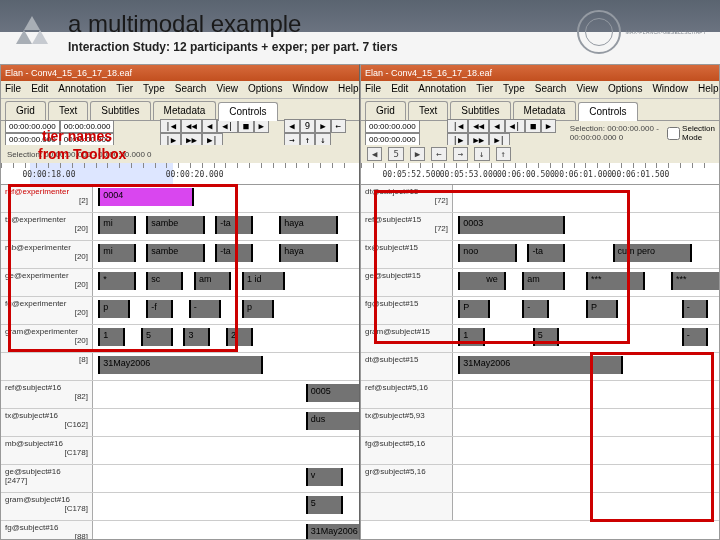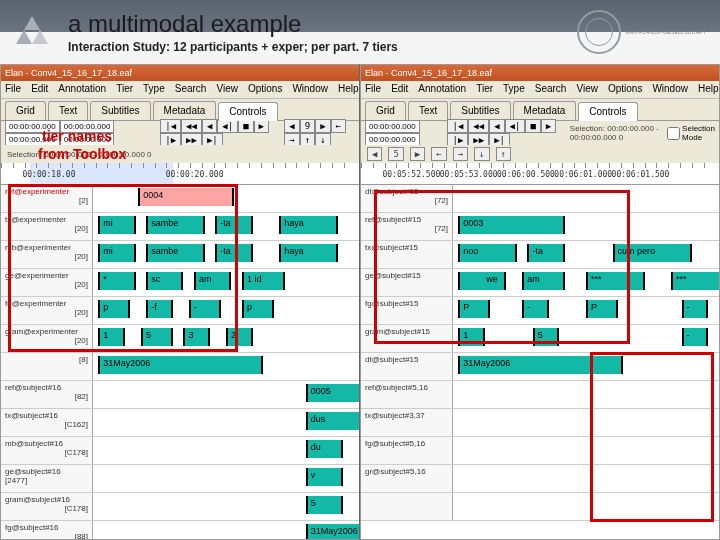--- a/index.html
+++ b/index.html
@@ -46,22 +46,22 @@
   .ruler .tick { position: absolute; top: 0; width: 1px; height: 5px; background: #888; }
   .ruler .lbl { position: absolute; top: 7px; font-size: 8px; color: #333; font-family: monospace; }
   .ruler .sel { position: absolute; top: 0; height: 100%; background: rgba(180,200,255,.45); }
 
   
   .tiers { flex: 1; background: #fff; overflow: hidden; position: relative; }
   .tierrow { display: flex; border-bottom: 1px solid #ccc; height: 28px; }
   .tierlabel { width: 92px; padding: 2px 4px; border-right: 1px solid #aaa; font-size: 8px; line-height: 1.15; color: #333; background: #f7f7f7; overflow: hidden; }
   .tierlabel .red { color: #c00; }
   .tiertrack { flex: 1; position: relative; }
-  .ann { position: absolute; top: 3px; height: 18px; border-left: 2px solid #000; border-right: 2px solid #000; padding: 2px 3px; font-size: 9px; background: #14b8a6; white-space: nowrap; overflow: hidden; }
-  .annsel { background: #fca5a5; margin-left: 40px; }
+  .ann { position: absolute; top: 3px; height: 18px; border-left: 2px solid #000; border-right: 2px solid #000; padding: 2px 3px; font-size: 9px; background: #737373; white-space: nowrap; overflow: hidden; }
+  .annsel { background: #d946ef; }
 
   
   .callout { position: absolute; z-index: 50; font-size: 14px; font-weight: bold; color: #c00; background: rgba(255,255,255,.0); }
   .redbox { position: absolute; border: 3px solid #c00; z-index: 40; }
 </style>
 </head>
 <body>
 
 <div class="header">
   <div class="logo-left">
@@ -244,23 +244,20 @@
           </div>
           <div class="tiertrack">
             <div class="ann" style="left: 80%; width: 22%;">dus</div>
           </div>
         </div>
         <div class="tierrow">
           <div class="tierlabel">
             <div>mb@subject#16</div>
             <div style="text-align: right;">[C178]</div>
           </div>
-          <div class="tiertrack">
-            <div class="ann" style="left: 80%; width: 14%;">du</div>
-          </div>
         </div>
         <div class="tierrow">
           <div class="tierlabel">
             <div>ge@subject#16</div>
             <div style="text-align: left;">[2477]</div>
           </div>
           <div class="tiertrack">
             <div class="ann" style="left: 80%; width: 14%;">v</div>
           </div>
         </div>
@@ -437,21 +434,21 @@
         </div>
         <div class="tierrow">
           <div class="tierlabel">
             <div>ref@subject#5,16</div>
             <div style="text-align: right;"></div>
           </div>
           <div class="tiertrack"></div>
         </div>
         <div class="tierrow">
           <div class="tierlabel">
-            <div>tx@subject#3,37</div>
+            <div>tx@subject#5,93</div>
             <div style="text-align: right;"></div>
           </div>
           <div class="tiertrack"></div>
         </div>
         <div class="tierrow">
           <div class="tierlabel">
             <div>fg@subject#5,16</div>
             <div style="text-align: right;"></div>
           </div>
           <div class="tiertrack"></div>

